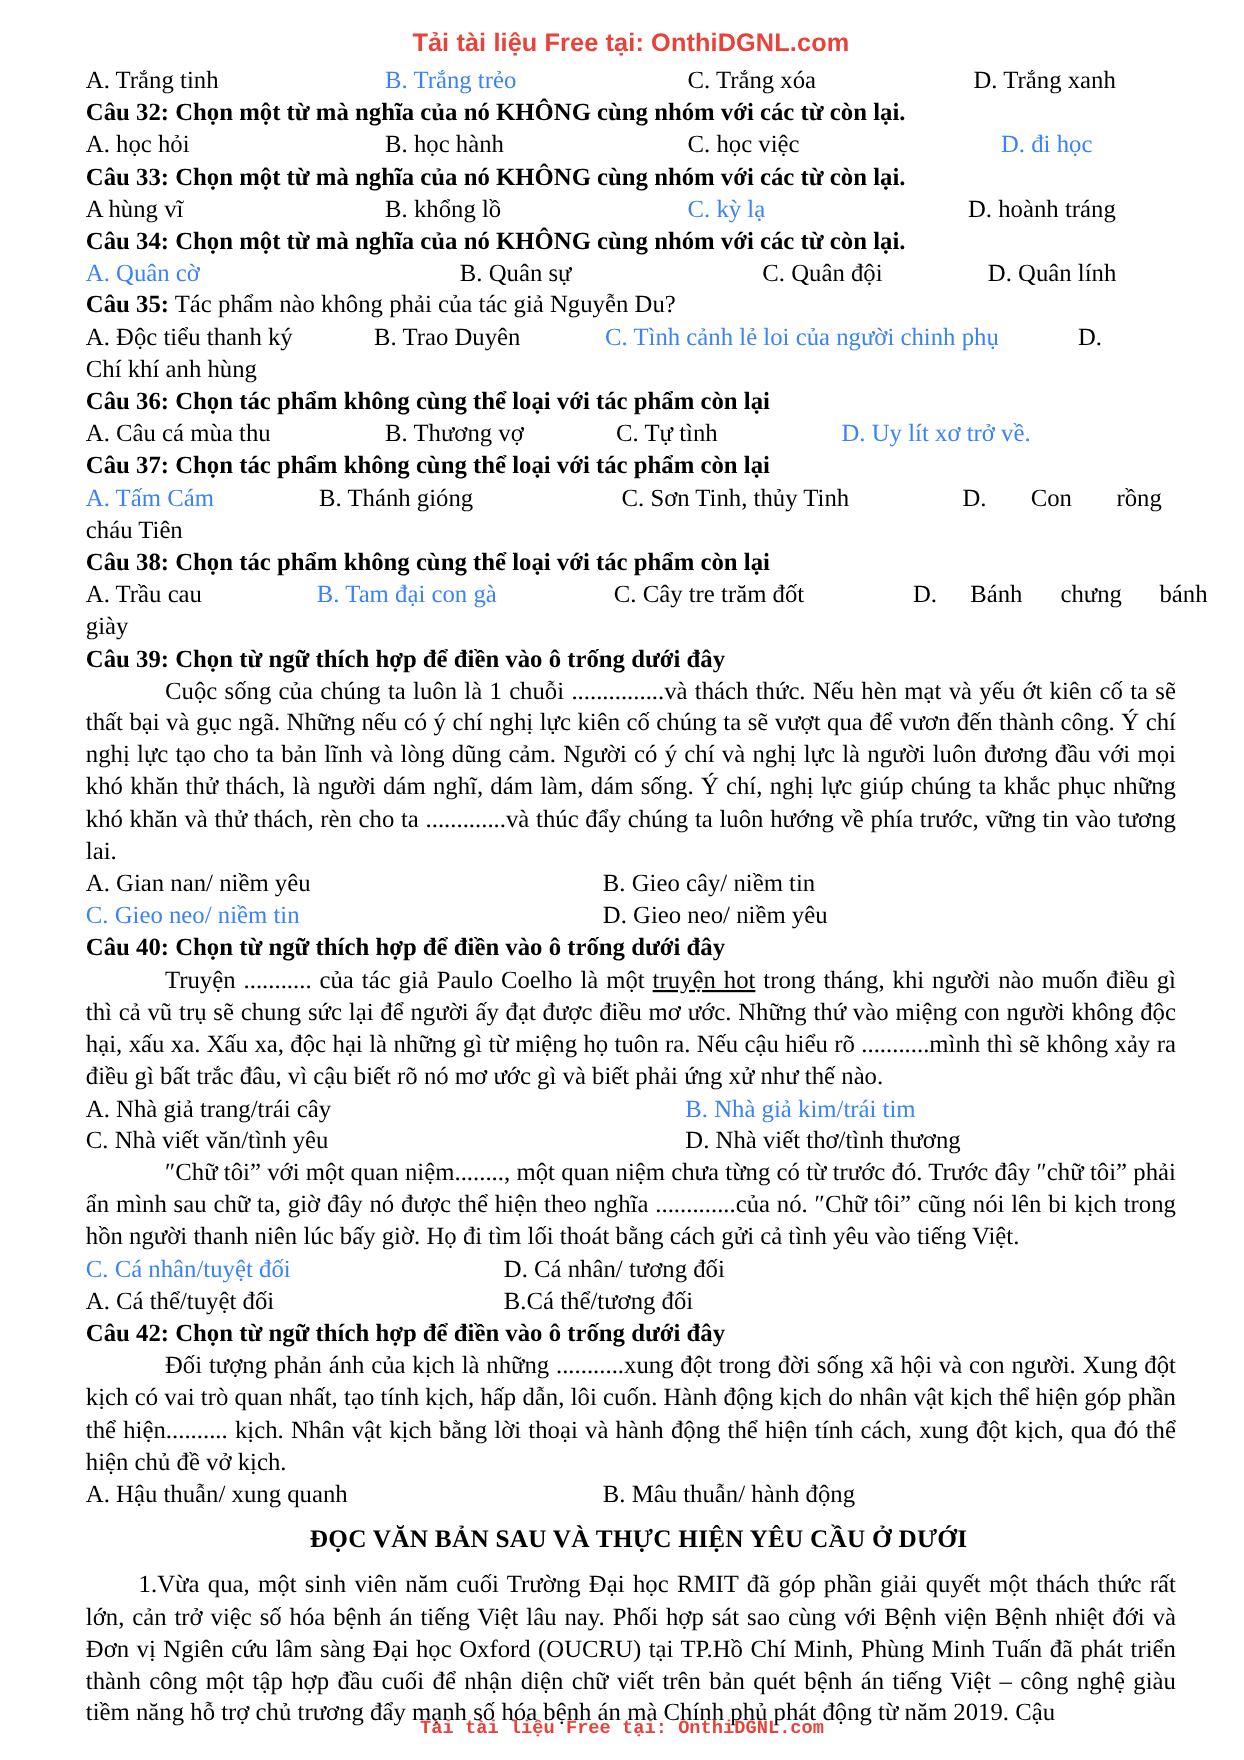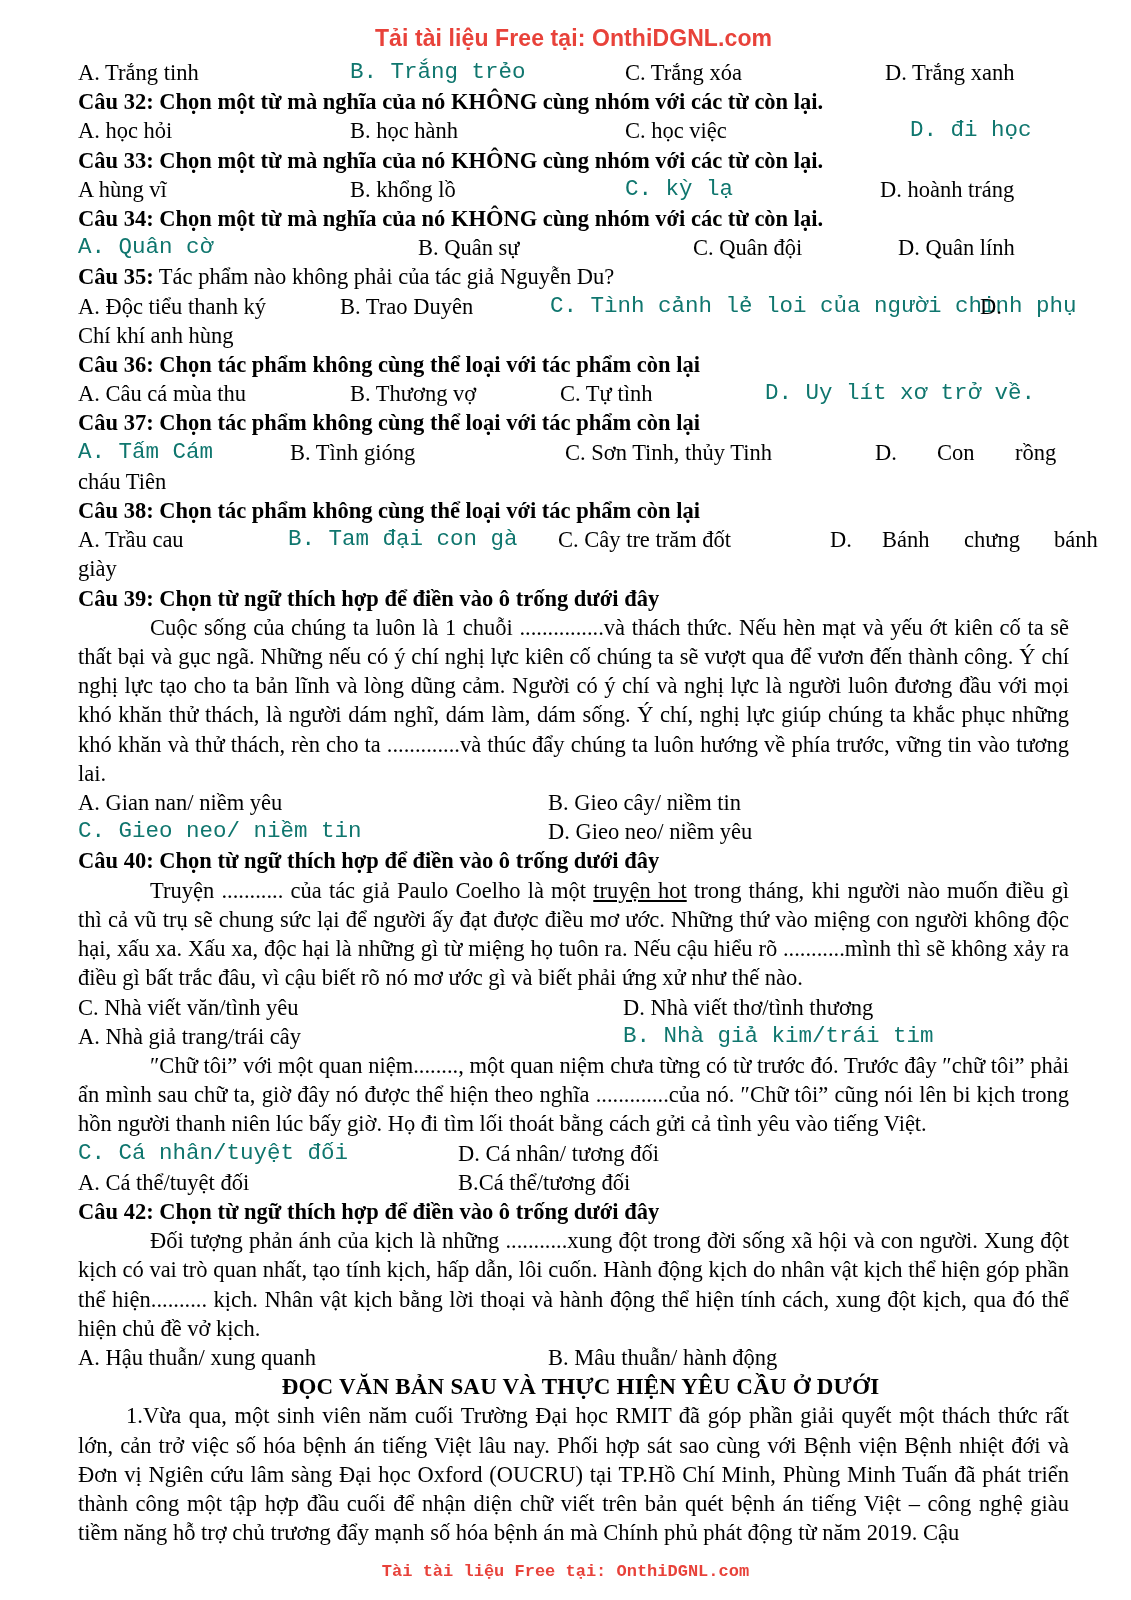--- a/index.html
+++ b/index.html
@@ -57,27 +57,27 @@
   .para {
     margin: 0;
     text-align: justify;
     text-indent: 72px;
   }
   .opt-row {
     margin: 0;
     display: block;
     white-space: nowrap;
   }
-  .red { color: #0f766e; font-family: Liberation Mono, monospace; }
+  .red { color: #3b82f6; }
   .u { text-decoration: underline; }
   .cell { display: inline-block; vertical-align: top; }
   .sect-title {
     font-weight: bold;
     text-align: center;
-    margin: 0;
+    margin: 12px;
     font-size: 23px;
     letter-spacing: 0.2px;
     padding-left: 14px;
   }
   .spacer-sm { height: 26px; }
 </style>
 </head>
 <body>
 
 <div class="page">
@@ -111,21 +111,21 @@
     </div>
     <div class="opt-row">Chí khí anh hùng</div>
 
     <div class="q-stem">Câu 36: Chọn tác phẩm không cùng thể loại với tác phẩm còn lại</div>
     <div class="opt-row">
       <span class="cell" style="width:272px">A. Câu cá mùa thu</span><span class="cell" style="width:210px">B. Thương vợ</span><span class="cell" style="width:205px">C. Tự tình</span><span class="cell red">D. Uy lít xơ trở về.</span>
     </div>
 
     <div class="q-stem">Câu 37: Chọn tác phẩm không cùng thể loại với tác phẩm còn lại</div>
     <div class="opt-row">
-      <span class="cell red" style="width:212px">A. Tấm Cám</span><span class="cell" style="width:275px">B. Tình gióng</span><span class="cell" style="width:310px">C. Sơn Tinh, thủy Tinh</span><span class="cell" style="width:62px">D.</span><span class="cell" style="width:78px">Con</span><span class="cell">rồng</span>
+      <span class="cell red" style="width:212px">A. Tấm Cám</span><span class="cell" style="width:275px">B. Thánh gióng</span><span class="cell" style="width:310px">C. Sơn Tinh, thủy Tinh</span><span class="cell" style="width:62px">D.</span><span class="cell" style="width:78px">Con</span><span class="cell">rồng</span>
     </div>
     <div class="opt-row">cháu Tiên</div>
 
     <div class="q-stem">Câu 38: Chọn tác phẩm không cùng thể loại với tác phẩm còn lại</div>
     <div class="opt-row">
       <span class="cell" style="width:210px">A. Trầu cau</span><span class="cell red" style="width:270px">B. Tam đại con gà</span><span class="cell" style="width:272px">C. Cây tre trăm đốt</span><span class="cell" style="width:52px">D.</span><span class="cell" style="width:82px">Bánh</span><span class="cell" style="width:90px">chưng</span><span class="cell">bánh</span>
     </div>
     <div class="opt-row">giày</div>
 
     <div class="q-stem">Câu 39: Chọn từ ngữ thích hợp để điền vào ô trống dưới đây</div>
@@ -133,24 +133,24 @@
     <div class="opt-row">
       <span class="cell" style="width:470px">A. Gian nan/ niềm yêu</span><span class="cell">B. Gieo cây/ niềm tin</span>
     </div>
     <div class="opt-row">
       <span class="cell red" style="width:470px">C. Gieo neo/ niềm tin</span><span class="cell">D. Gieo neo/ niềm yêu</span>
     </div>
 
     <div class="q-stem"><span>Câu 40</span><span>: Chọn từ ngữ thích hợp để điền vào ô trống dưới đây</span></div>
     <div class="para"><span>Truyện ........... của tác giả Paulo Coelho là một </span><span class="u">truyện hot</span><span> trong tháng, khi người nào muốn điều gì thì cả vũ trụ sẽ chung sức lại để người ấy đạt được điều mơ ước. Những thứ vào miệng con người không độc hại, xấu xa. Xấu xa, độc hại là những gì từ miệng họ tuôn ra. Nếu cậu hiểu rõ ...........mình thì sẽ không xảy ra điều gì bất trắc đâu, vì cậu biết rõ nó mơ ước gì và biết phải ứng xử như thế nào.</span></div>
     <div class="opt-row">
-      <span class="cell" style="width:545px">C. Nhà viết văn/tình yêu</span><span class="cell">D. Nhà viết thơ/tình thương</span>
+      <span class="cell" style="width:545px">A. Nhà giả trang/trái cây</span><span class="cell red">B. Nhà giả kim/trái tim</span>
     </div>
     <div class="opt-row">
-      <span class="cell" style="width:545px">A. Nhà giả trang/trái cây</span><span class="cell red">B. Nhà giả kim/trái tim</span>
+      <span class="cell" style="width:545px">C. Nhà viết văn/tình yêu</span><span class="cell">D. Nhà viết thơ/tình thương</span>
     </div>
 
     <div class="para">″Chữ tôi” với một quan niệm........, một quan niệm chưa từng có từ trước đó. Trước đây ″chữ tôi” phải ẩn mình sau chữ ta, giờ đây nó được thể hiện theo nghĩa .............của nó. ″Chữ tôi” cũng nói lên bi kịch trong hồn người thanh niên lúc bấy giờ. Họ đi tìm lối thoát bằng cách gửi cả tình yêu vào tiếng Việt.</div>
     <div class="opt-row">
       <span class="cell red" style="width:380px">C. Cá nhân/tuyệt đối</span><span class="cell">D. Cá nhân/ tương đối</span>
     </div>
     <div class="opt-row">
       <span class="cell" style="width:380px">A. Cá thể/tuyệt đối</span><span class="cell">B.Cá thể/tương đối</span>
     </div>
 

